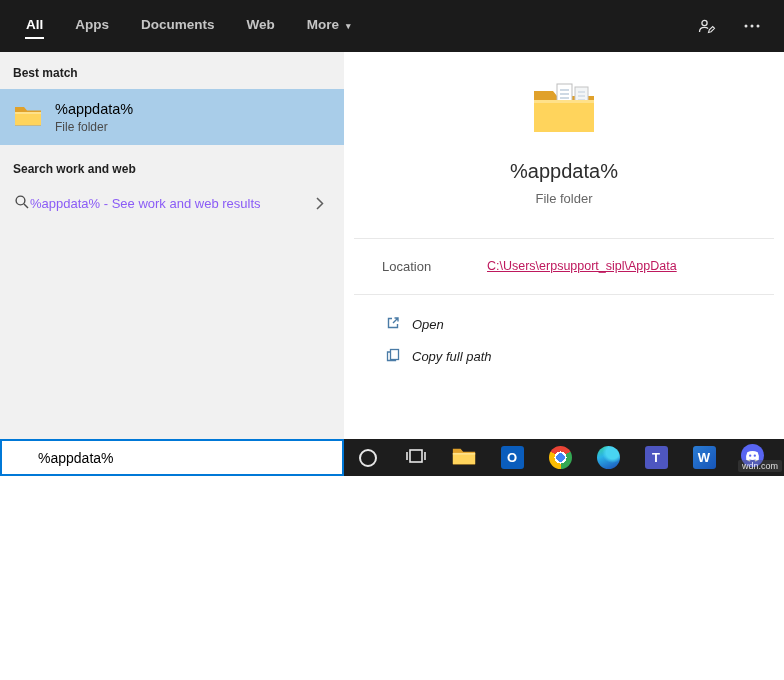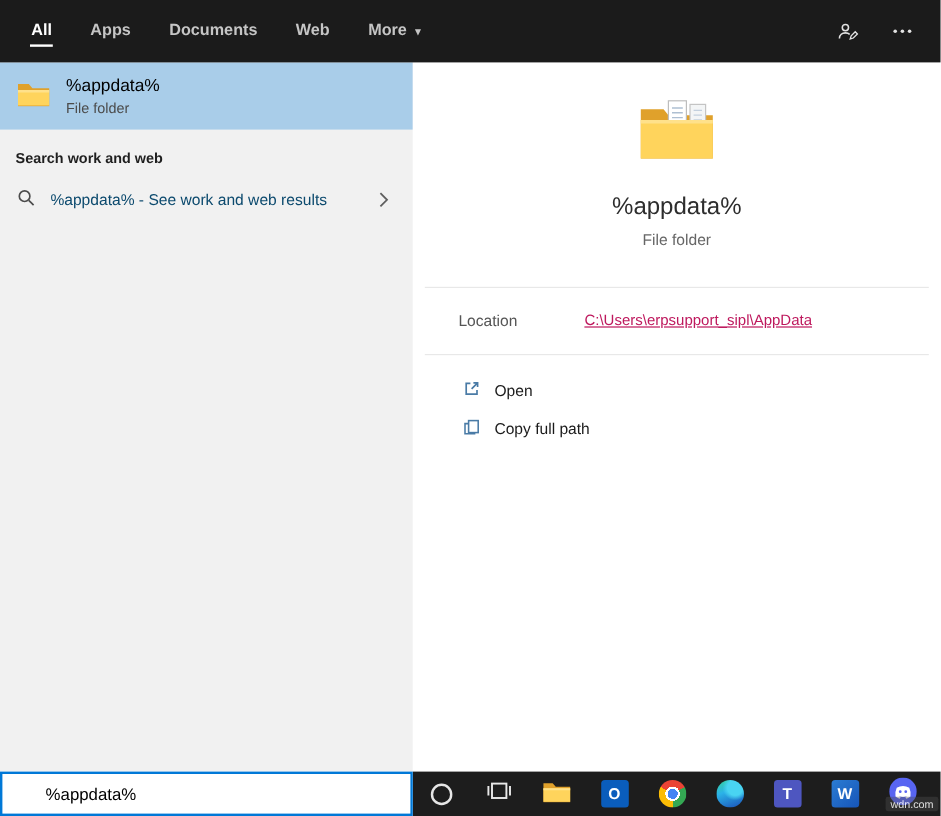--- a/index.html
+++ b/index.html
@@ -1,17 +1,17 @@
 <!DOCTYPE html>
 <html><head>
 <meta charset="utf-8">
 <style>
   * { margin:0; padding:0; box-sizing:border-box; }
   body { font-family:"Liberation Sans", sans-serif; background:#ffffff; }
-  .screen { position:relative; width:784px; height:680px; overflow:hidden; background:#ffffff; }
+  .screen { position:relative; width:784px; height:476px; overflow:hidden; background:#ffffff; }
 
   
   .topbar { position:absolute; top:0; left:0; width:100%; height:52px; background:#1b1b1b;
             display:flex; align-items:stretch; justify-content:space-between; z-index:5; }
   .tabs { display:flex; padding-left:25px; }
   .tab { display:flex; align-items:center; margin-right:30px; color:#c5c5c5; font-size:13.5px; cursor:pointer;font-weight:bold; }
   .tab > .tab-label { padding:4px 1px 5px; border-bottom:2px solid transparent; }
   .tab.active { color:#ffffff; font-weight:bold; }
   .tab.active > .tab-label { border-bottom-color:#ffffff; }
   .caret { font-size:9px; margin-left:6px; color:#c5c5c5; }
@@ -19,41 +19,41 @@
   .hicon { display:flex; align-items:center; justify-content:center; width:20px; height:20px; cursor:pointer; }
 
   
   .left-panel { position:absolute; top:52px; left:0; width:344px; height:591px; background:#f1f1f1; }
   .section-label { font-size:12px; font-weight:bold; color:#1f1f1f; padding:14px 13px 9px; }
   .section-label.second { padding-top:17px; }
   .result-row { display:flex; align-items:center; height:56px; padding:0 14px; gap:13px; cursor:pointer; }
   .result-row.selected { background:#a9cde9; }
   .result-title { font-size:14.5px; color:#000000; margin-bottom:3px; }
   .result-sub { font-size:12px; color:#4b4b4b; }
-  .web-row { display:flex; align-items:center; height:36px; padding:0 14px; gap:12px; font-size:13px; color:#0c4a6e; cursor:pointer; }
+  .web-row { display:flex; align-items:center; height:36px; padding:0 14px; font-size:13px; color:#8b5cf6; cursor:pointer; }
   .web-text { flex:1; }
   .chev { display:flex; align-items:center; padding-right:6px; }
 
   .search-box { position:absolute; left:0; bottom:0; width:344px; height:37px; z-index:6;
                 border:2px solid #0078d7; background:#ffffff; padding:0 10px 0 36px;
                 font-size:14px; color:#000000; font-family:"Liberation Sans", sans-serif; outline:none; }
 
   
   .preview { position:absolute; top:52px; left:344px; width:440px; height:591px; background:#ffffff; }
   .preview-head { text-align:center; padding-top:30px; }
   .preview-title { font-size:20px; font-weight:normal; color:#2d2d2d; margin-top:22px; }
   .preview-sub { font-size:13px; color:#666666; margin-top:8px; }
   .divider { height:1px; background:#e8e8e8; margin:0 10px; }
   .divider.first { margin-top:32px; }
   .location-row { display:flex; align-items:flex-start; padding:20px 0 20px 38px; font-size:13px; }
   .location-label { color:#555555; width:105px; flex:none; }
   .location-link { color:#be185d; text-decoration:underline; font-size:12.5px; cursor:pointer; }
   .actions { padding:13px 0; }
   .action-row { display:flex; align-items:center; gap:11px; height:32px; padding-left:41px;
-                font-size:13px; color:#1b1b1b; cursor:pointer; }
+                font-size:13px; color:#1b1b1b; cursor:pointer;font-style:italic; }
 
   
   .taskbar { position:absolute; left:344px; bottom:0; width:440px; height:37px; background:#1d1d1d;
              display:flex; z-index:4; }
   .task-btn { width:48px; height:37px; display:flex; align-items:center; justify-content:center; cursor:pointer; }
   .cortana-ring { width:18px; height:18px; border:2px solid #e6e6e6; border-radius:50%; }
   .app-square { width:23px; height:23px; border-radius:3px; display:grid; place-items:center;
                 color:#ffffff; font-weight:bold; font-size:13px; }
   .outlook { background:#0a5dbc; }
   .teams { background:#4e56c0; }
@@ -105,20 +105,21 @@
         <svg width="18" height="6" viewBox="0 0 18 6">
           <circle cx="3" cy="3" r="1.5" fill="#e2e2e2"></circle>
           <circle cx="9" cy="3" r="1.5" fill="#e2e2e2"></circle>
           <circle cx="15" cy="3" r="1.5" fill="#e2e2e2"></circle>
         </svg>
       </span>
     </div>
   </header>
 
   <aside class="left-panel">
+    <div class="section-label">Best match</div>
 
     <div class="result-row selected">
       <span>
         <svg width="28" height="22" viewBox="0 0 28 22">
           <path d="M1 3 h9 l3 3.5 h14 v15 H1 z" fill="#e0a12b"></path>
           <path d="M1 8 h26 v13 H1 z" fill="#ffd45c"></path>
           <path d="M1 8 h26 v2 H1 z" fill="#ffe18a"></path>
         </svg>
       </span>
       <div class="result-text">

